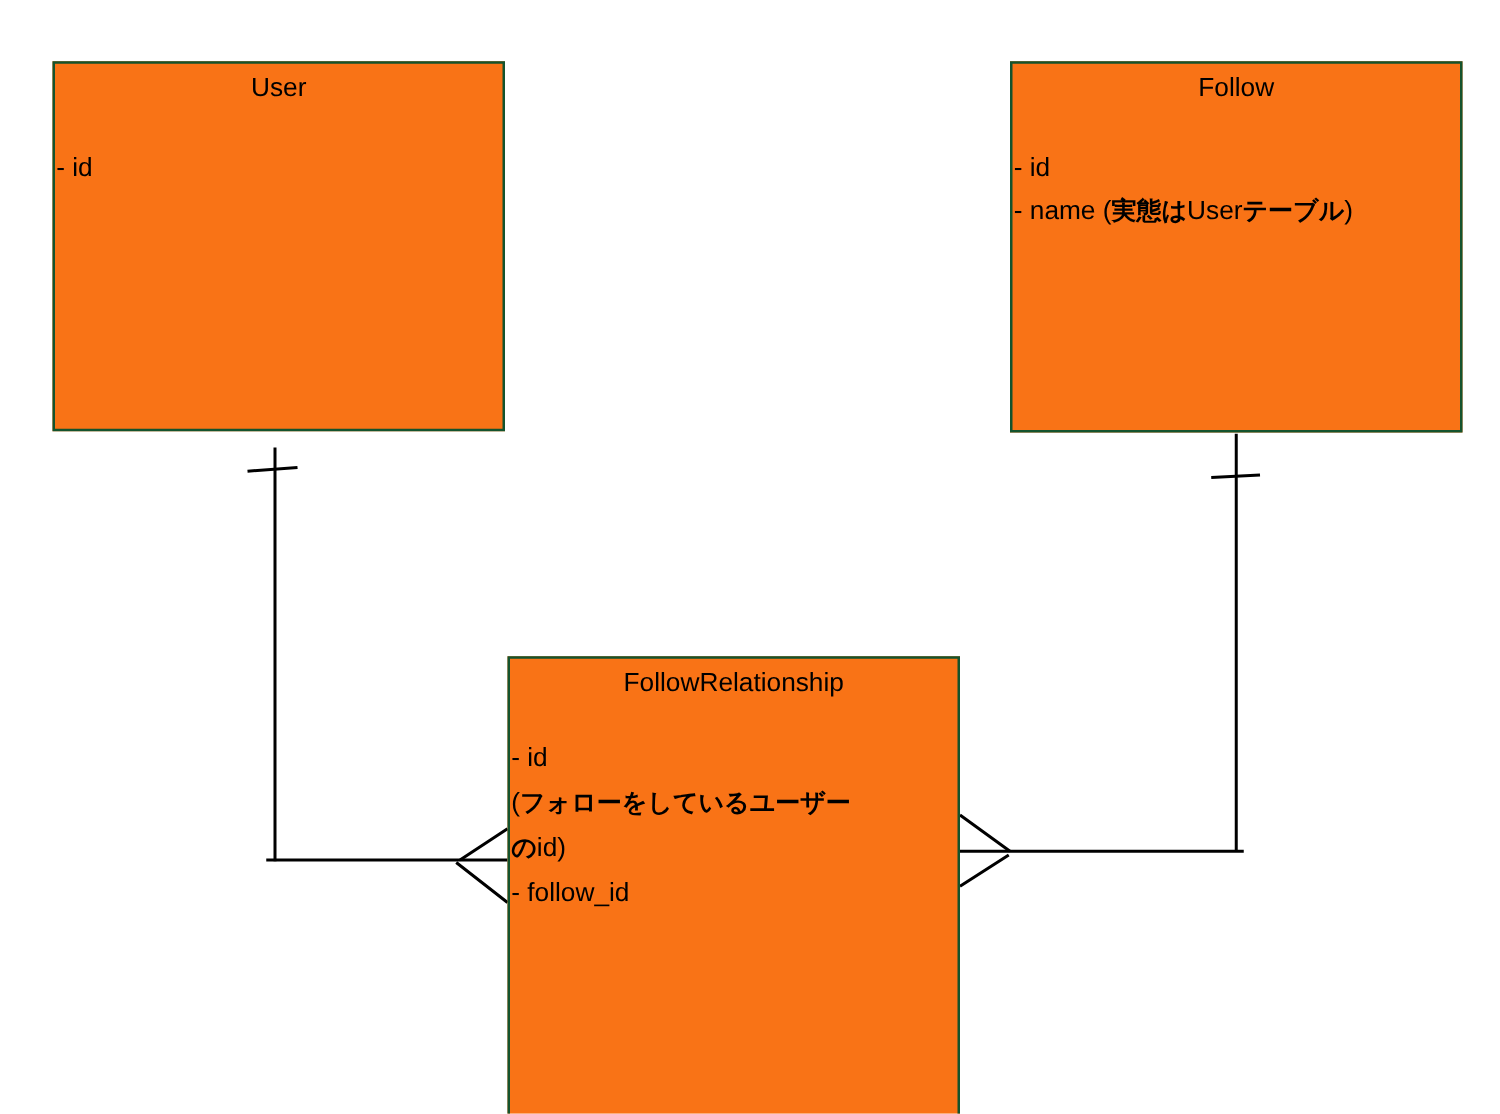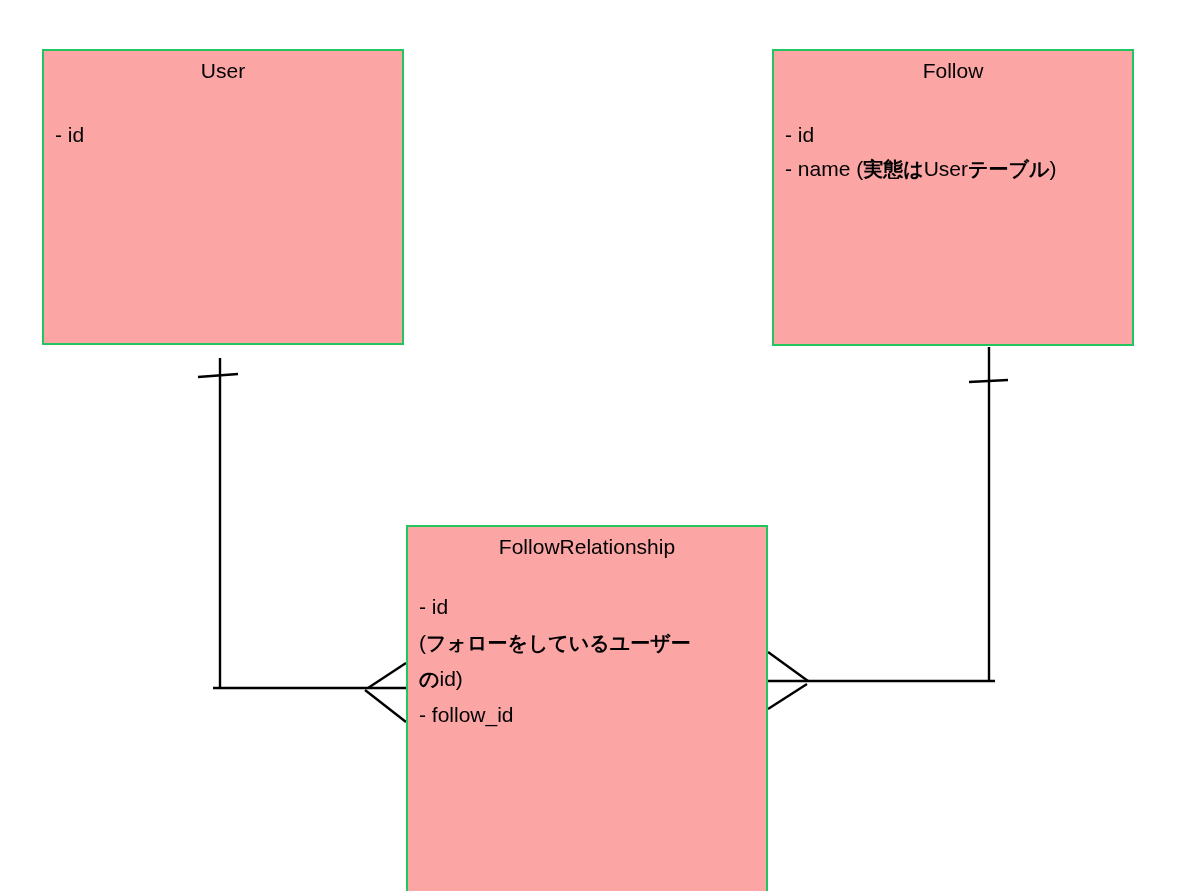--- a/index.html
+++ b/index.html
@@ -19,35 +19,35 @@
   }
   svg.connectors {
     position: absolute;
     left: 0; top: 0;
     width: 1200px;
     height: 891px;
   }
   .entity {
     position: absolute;
     box-sizing: border-box;
-    border: 2px solid #22c55e;
-    background: #fca5a5;
+    border: 2px solid #14532d;
+    background: #f97316;
   }
   #entity-user       { left: 42px;  top: 49px;  width: 362px; height: 296px; }
-  #entity-follow     { left: 772px; top: 49px;  width: 362px; height: 297px; }
+  #entity-follow     { left: 808px; top: 49px;  width: 362px; height: 297px; }
   #entity-followrel  { left: 406px; top: 525px; width: 362px; height: 380px; }
   .entity-title {
     padding-top: 8px;
     font-size: 21px;
     line-height: 24px;
     text-align: center;
     white-space: nowrap;
   }
   .entity-fields {
-    padding-left: 11px;
+    padding-left: 1px;
     font-size: 21px;
   }
   .fields-a { margin-top: 35px; line-height: 34px; }
   .fields-b { margin-top: 30px; line-height: 36px; }
   .field-line {
     white-space: nowrap;
   }
   
   .cjk {
     font-size: 20px;

